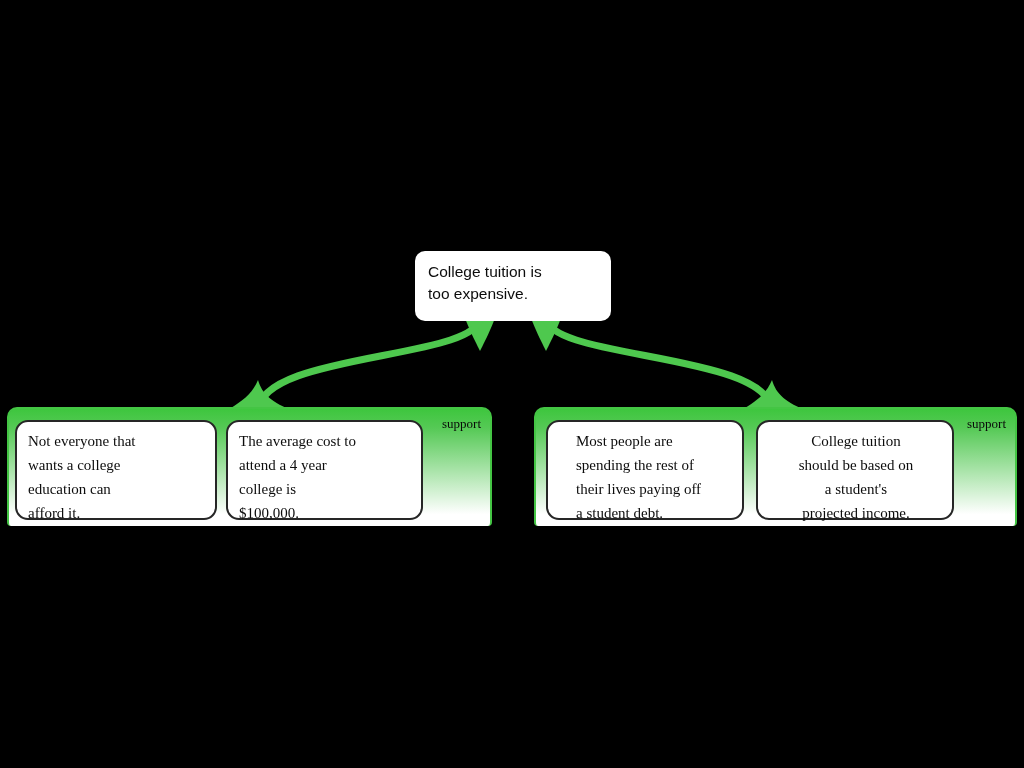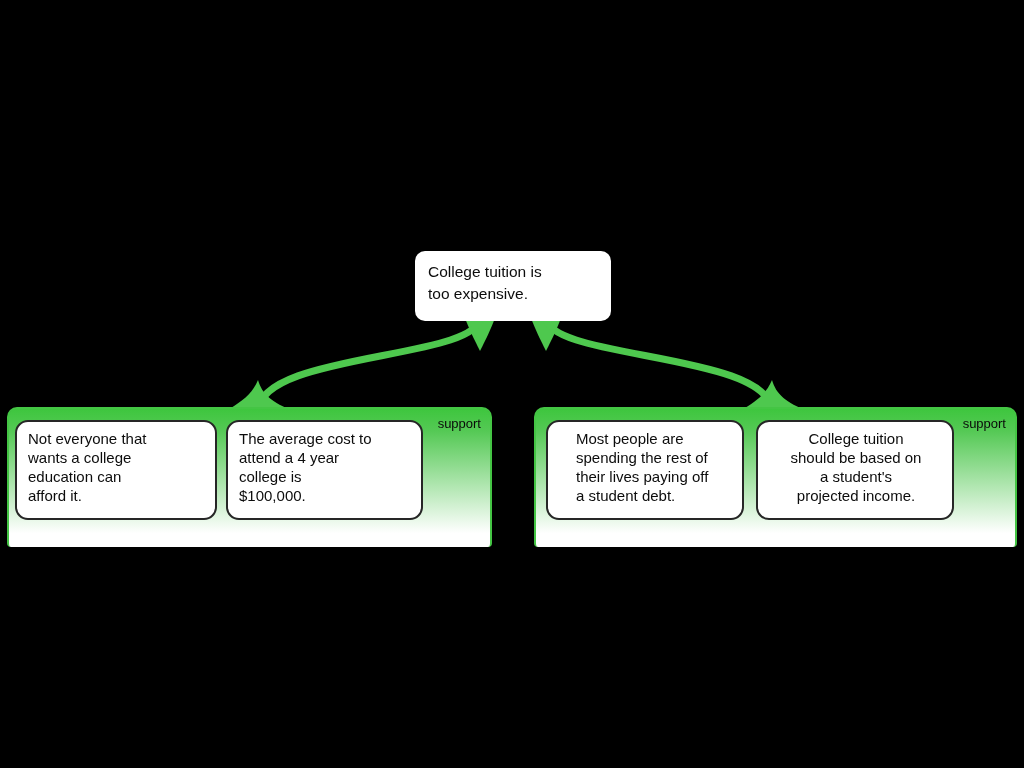--- a/index.html
+++ b/index.html
@@ -19,43 +19,44 @@
 
   .root-node {
     position: absolute; left: 415px; top: 251px; width: 196px; height: 70px;
     box-sizing: border-box;
     background: #ffffff; border-radius: 10px;
     padding: 10px 26px 0 13px;
     font-size: 15.5px; line-height: 22px; color: #0c0c0c;
   }
 
   .group {
-    position: absolute; top: 407px; height: 140px; box-sizing: border-box;
+    position: absolute; top: 407px; height: 119px; box-sizing: border-box;
     border: 2px solid var(--group-border, #44c544);
     border-bottom: none;
     border-radius: 10px 10px 4px 4px;
     background: linear-gradient(180deg,
       var(--grad-top, #3ec63e) 0%,
       var(--grad-mid, #55c955) 16%,
       #ffffff 90%, #ffffff 100%);
+    font-family: Liberation Serif, serif;
   }
   .group-left  { left: 7px;   width: 485px; }
   .group-right { left: 534px; width: 483px; }
 
   .group-label {
     position: absolute; top: 7px; right: 9px;
     font-size: 13px; color: #0a0a0a;
   }
 
   .claim {
     position: absolute; top: 11px; height: 100px; box-sizing: border-box;
     background: #ffffff;
     border: 2px solid #262626; border-radius: 13px;
     padding: 7px 9px 0 11px;
-    font-size: 15px; line-height: 19px; color: #0c0c0c;
+    font-size: 15px; line-height: 24px; color: #0c0c0c;
   }
   .g0c0 { left: 6px;   width: 202px; }
   .g0c1 { left: 217px; width: 197px; }
   .g1c0 { left: 10px;  width: 198px; padding-left: 28px; }
   .g1c1 { left: 220px; width: 198px; text-align: center; }
 
   .pre { white-space: pre-line; }
 </style>
 </head>
 <body>

